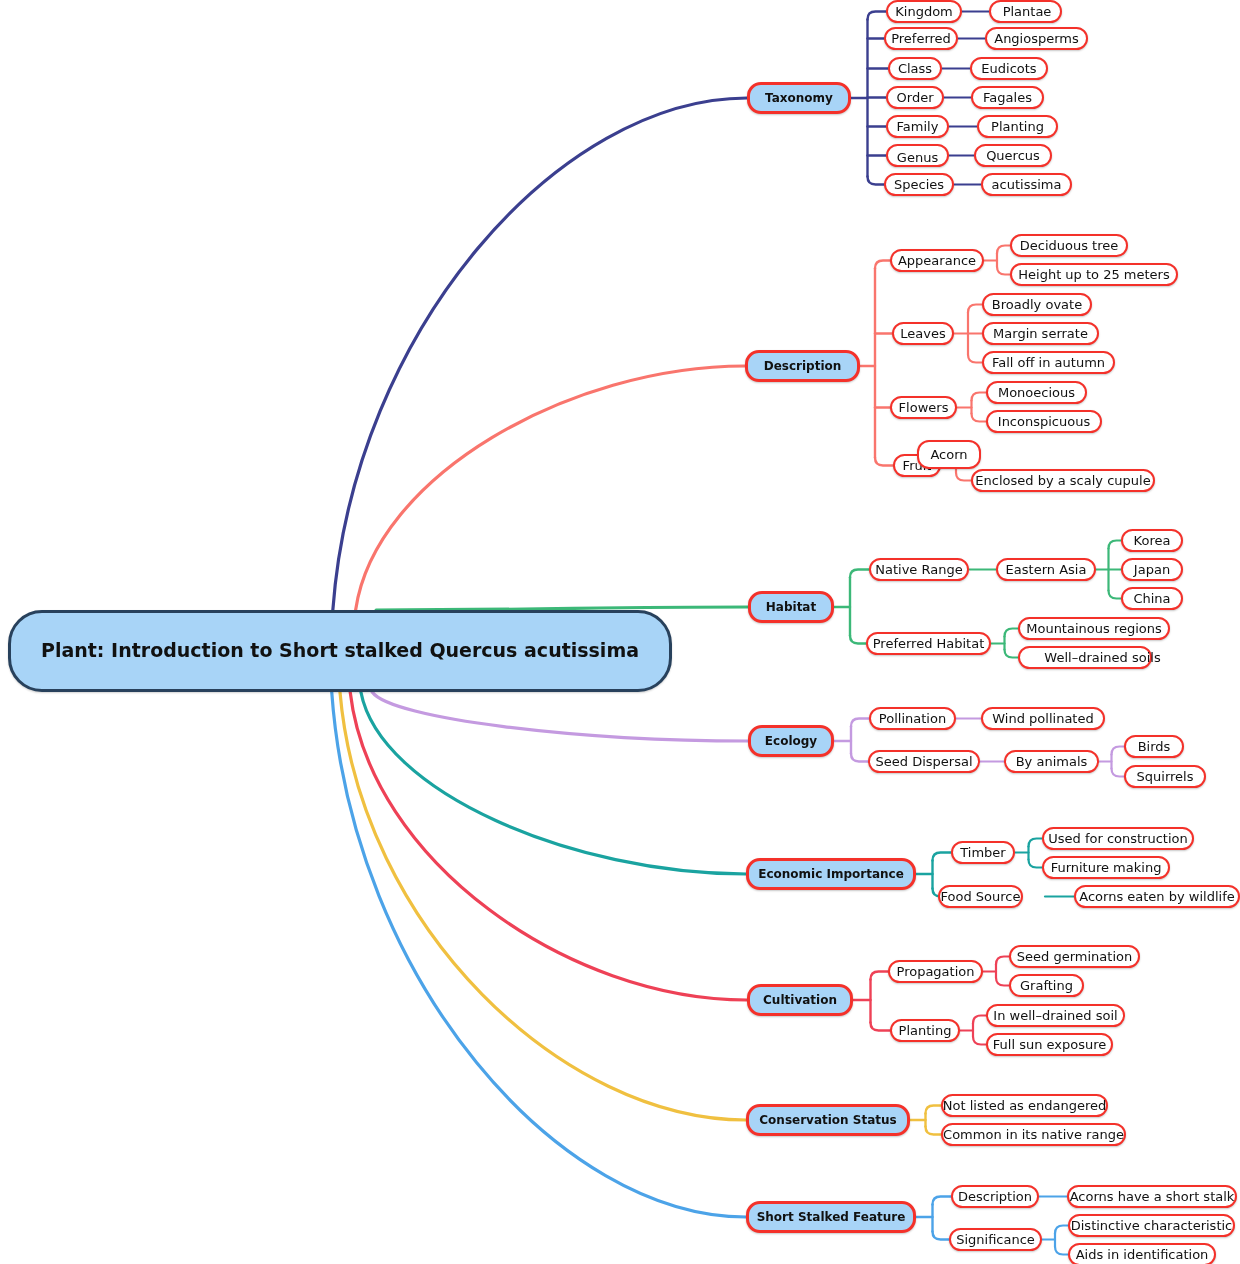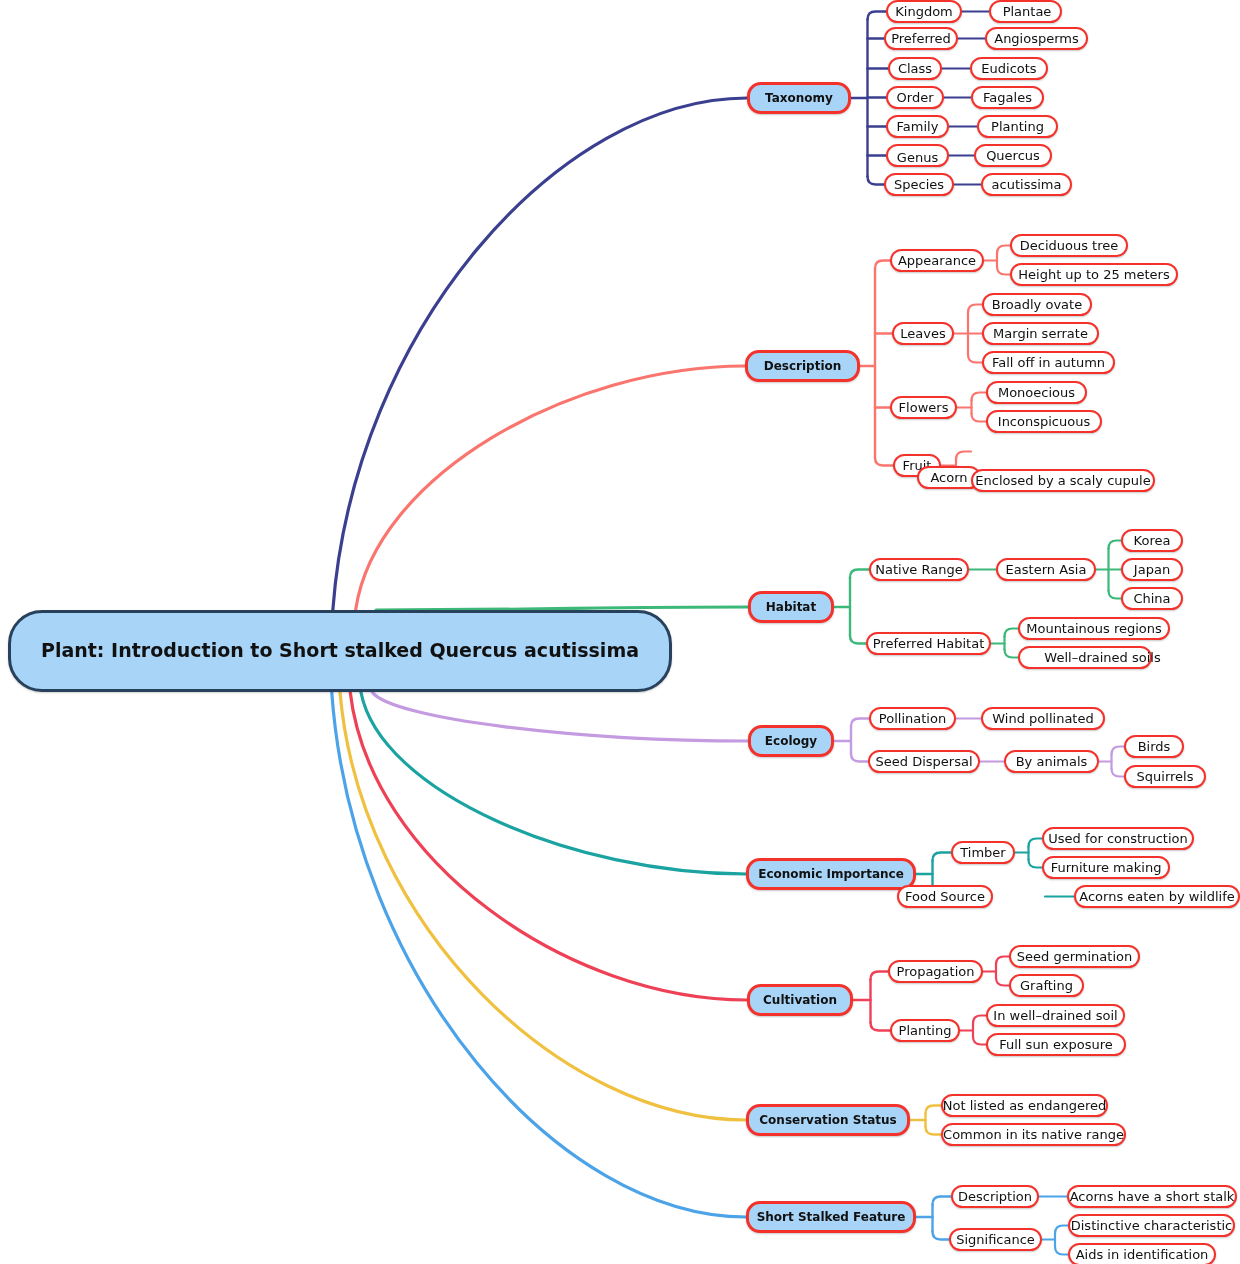--- a/index.html
+++ b/index.html
@@ -257,21 +257,21 @@
     </div>
     <div class="node leaf" style="left: 986px; top: 381px; width: 101px; height: 23px;">
       <span>Monoecious</span>
     </div>
     <div class="node leaf" style="left: 986px; top: 410px; width: 116px; height: 23px;">
       <span>Inconspicuous</span>
     </div>
     <div class="node leaf" style="left: 893px; top: 454px; width: 48px; height: 23px;">
       <span>Fruit</span>
     </div>
-    <div class="node leaf" style="left: 917px; top: 440px; width: 64px; height: 23px; margin-top: 26px;">
+    <div class="node leaf" style="left: 917px; top: 440px; width: 64px; height: 29px;">
       <span>Acorn</span>
     </div>
     <div class="node leaf" style="left: 971px; top: 469px; width: 184px; height: 23px;">
       <span>Enclosed by a scaly cupule</span>
     </div>
     <div class="node main" style="left: 748px; top: 591px; width: 86px; height: 32px;">
       <span>Habitat</span>
     </div>
     <div class="node leaf" style="left: 869px; top: 558px; width: 100px; height: 23px;">
       <span>Native Range</span>
@@ -323,21 +323,21 @@
     </div>
     <div class="node leaf" style="left: 951px; top: 841px; width: 64px; height: 23px;">
       <span>Timber</span>
     </div>
     <div class="node leaf" style="left: 1042px; top: 827px; width: 152px; height: 23px;">
       <span>Used for construction</span>
     </div>
     <div class="node leaf" style="left: 1042px; top: 856px; width: 128px; height: 23px;">
       <span>Furniture making</span>
     </div>
-    <div class="node leaf" style="left: 897px; top: 885px; width: 96px; height: 23px;">
+    <div class="node leaf" style="left: 938px; top: 885px; width: 85px; height: 23px;">
       <span>Food Source</span>
     </div>
     <div class="node leaf" style="left: 1074px; top: 885px; width: 166px; height: 23px;">
       <span>Acorns eaten by wildlife</span>
     </div>
     <div class="node main" style="left: 747px; top: 984px; width: 106px; height: 32px;">
       <span>Cultivation</span>
     </div>
     <div class="node leaf" style="left: 888px; top: 960px; width: 95px; height: 23px;">
       <span>Propagation</span>
@@ -347,21 +347,21 @@
     </div>
     <div class="node leaf" style="left: 1009px; top: 974px; width: 75px; height: 23px;">
       <span>Grafting</span>
     </div>
     <div class="node leaf" style="left: 890px; top: 1019px; width: 70px; height: 23px;">
       <span>Planting</span>
     </div>
     <div class="node leaf" style="left: 986px; top: 1004px; width: 139px; height: 23px;">
       <span>In well–drained soil</span>
     </div>
-    <div class="node leaf" style="left: 986px; top: 1033px; width: 140px; height: 23px;">
+    <div class="node leaf" style="left: 986px; top: 1033px; width: 127px; height: 23px;">
       <span>Full sun exposure</span>
     </div>
     <div class="node main" style="left: 746px; top: 1104px; width: 164px; height: 32px;">
       <span>Conservation Status</span>
     </div>
     <div class="node leaf" style="left: 941px; top: 1094px; width: 167px; height: 23px;">
       <span>Not listed as endangered</span>
     </div>
     <div class="node leaf" style="left: 941px; top: 1123px; width: 185px; height: 23px;">
       <span>Common in its native range</span>

